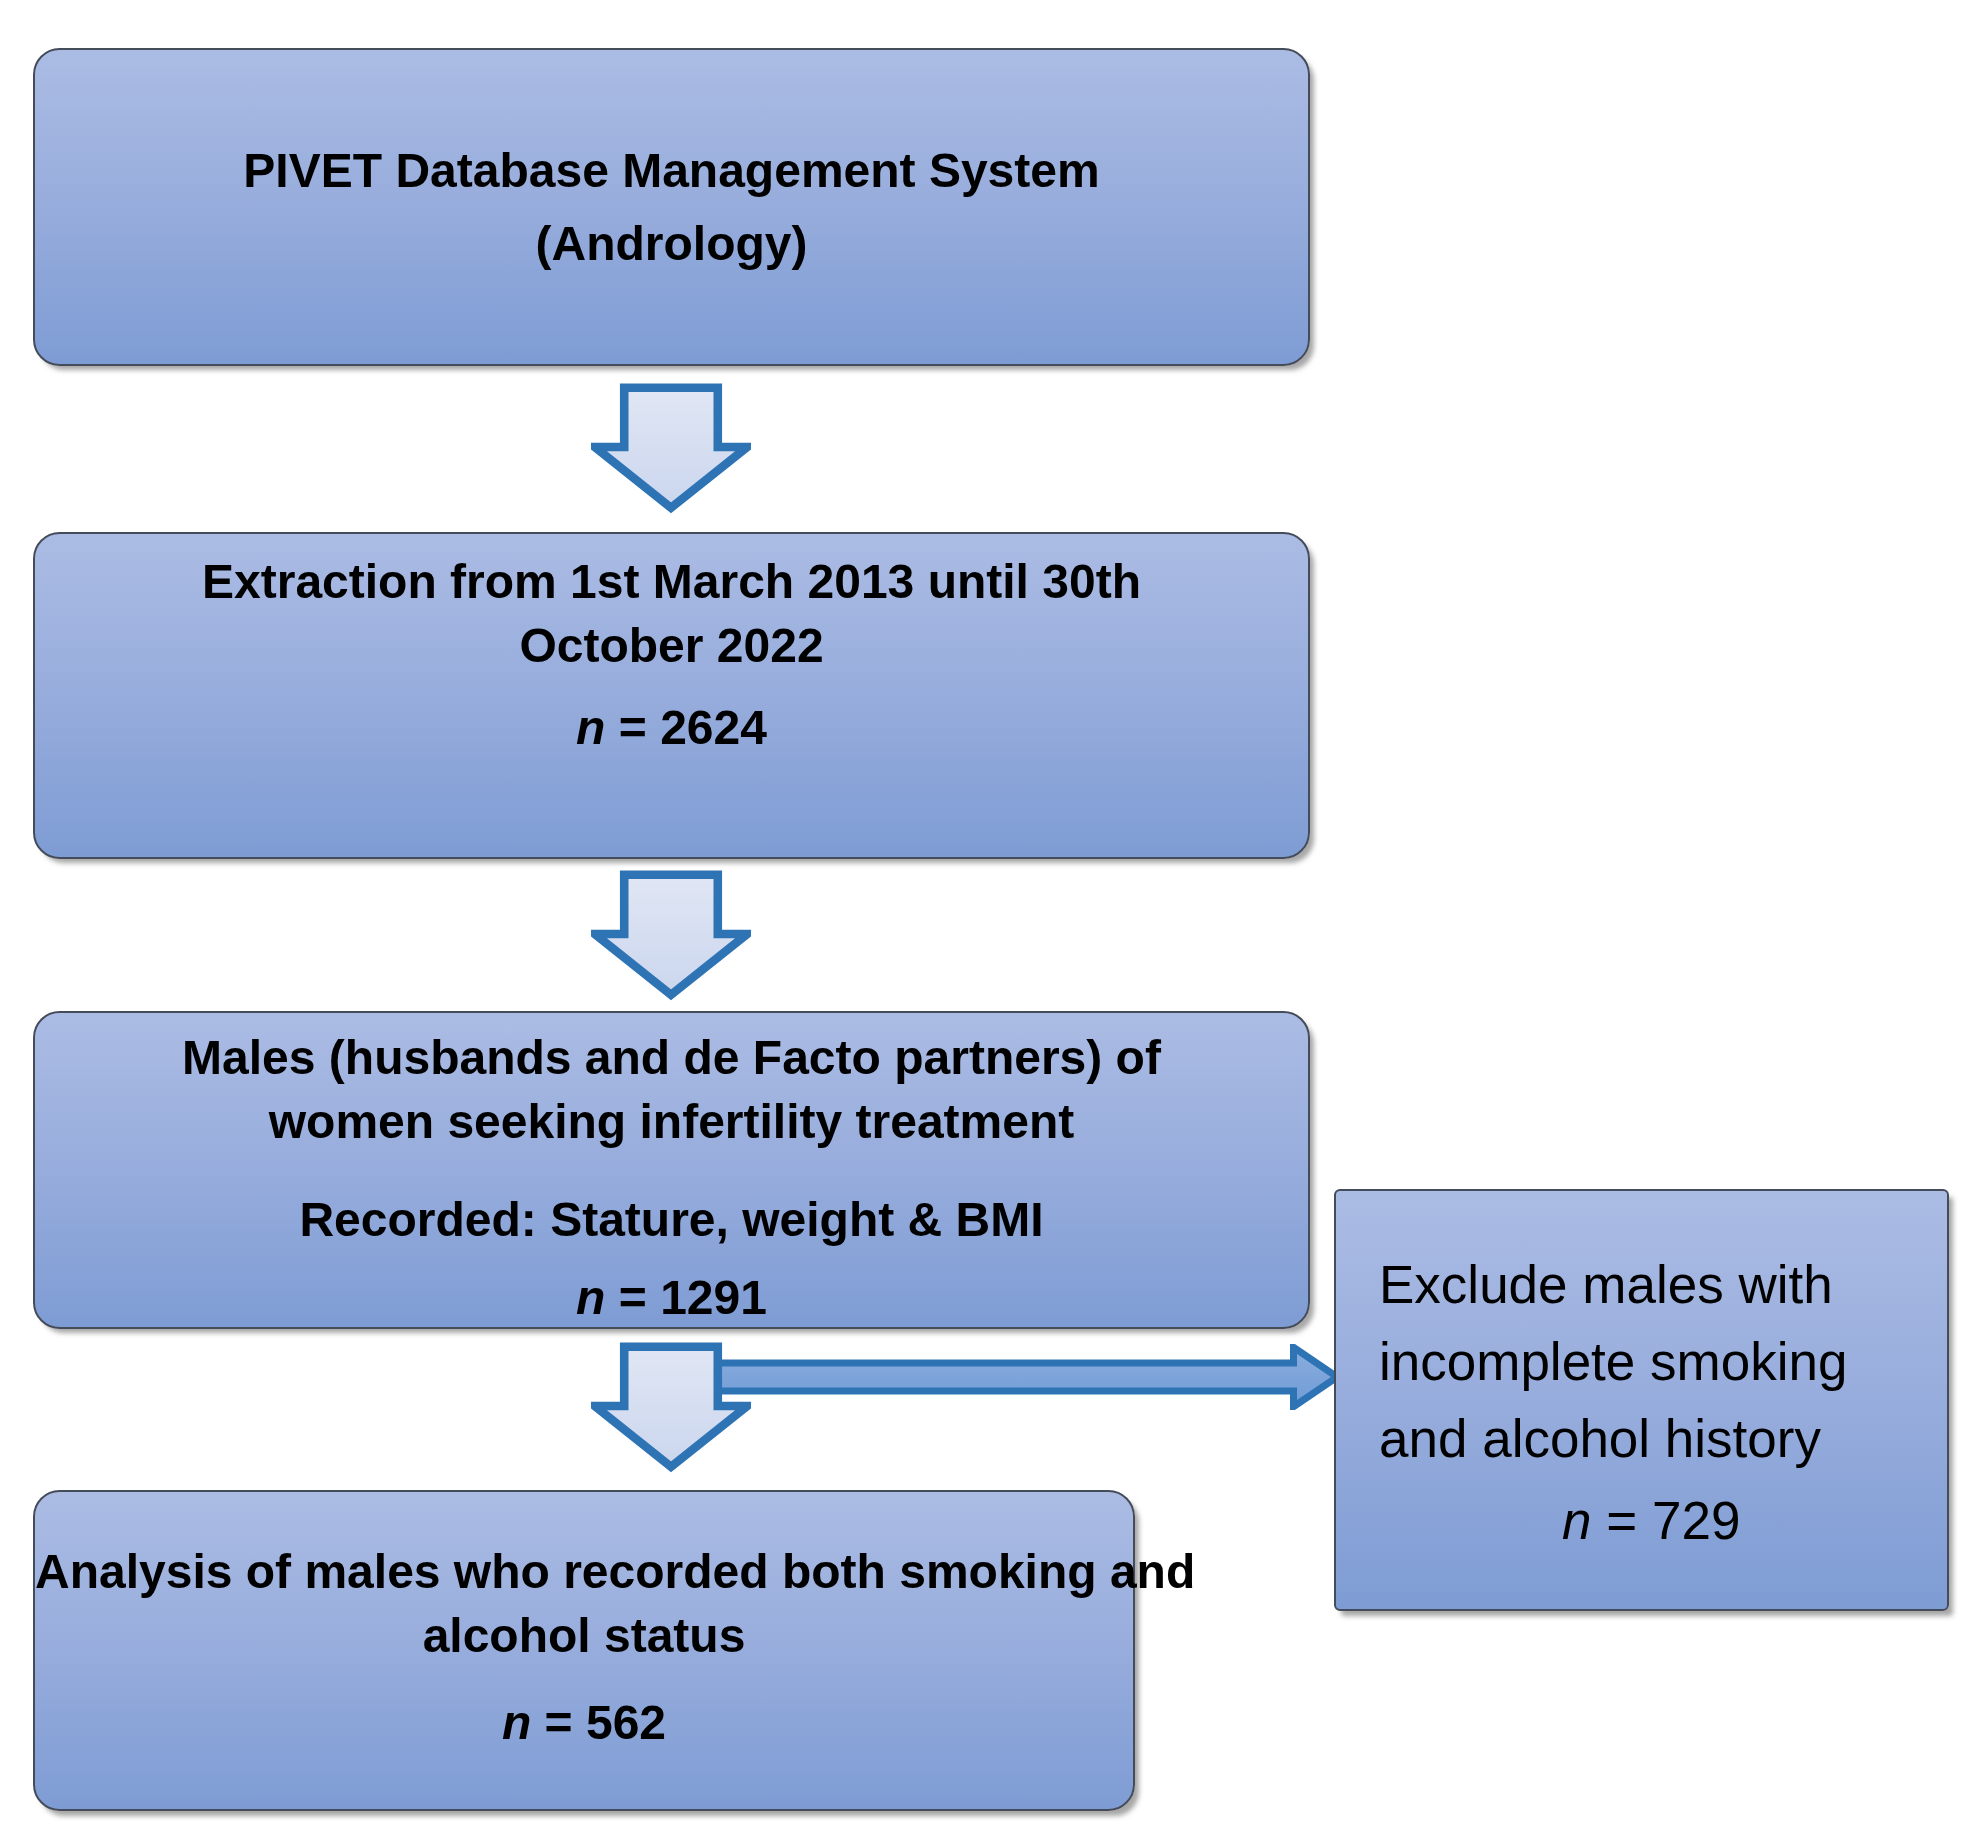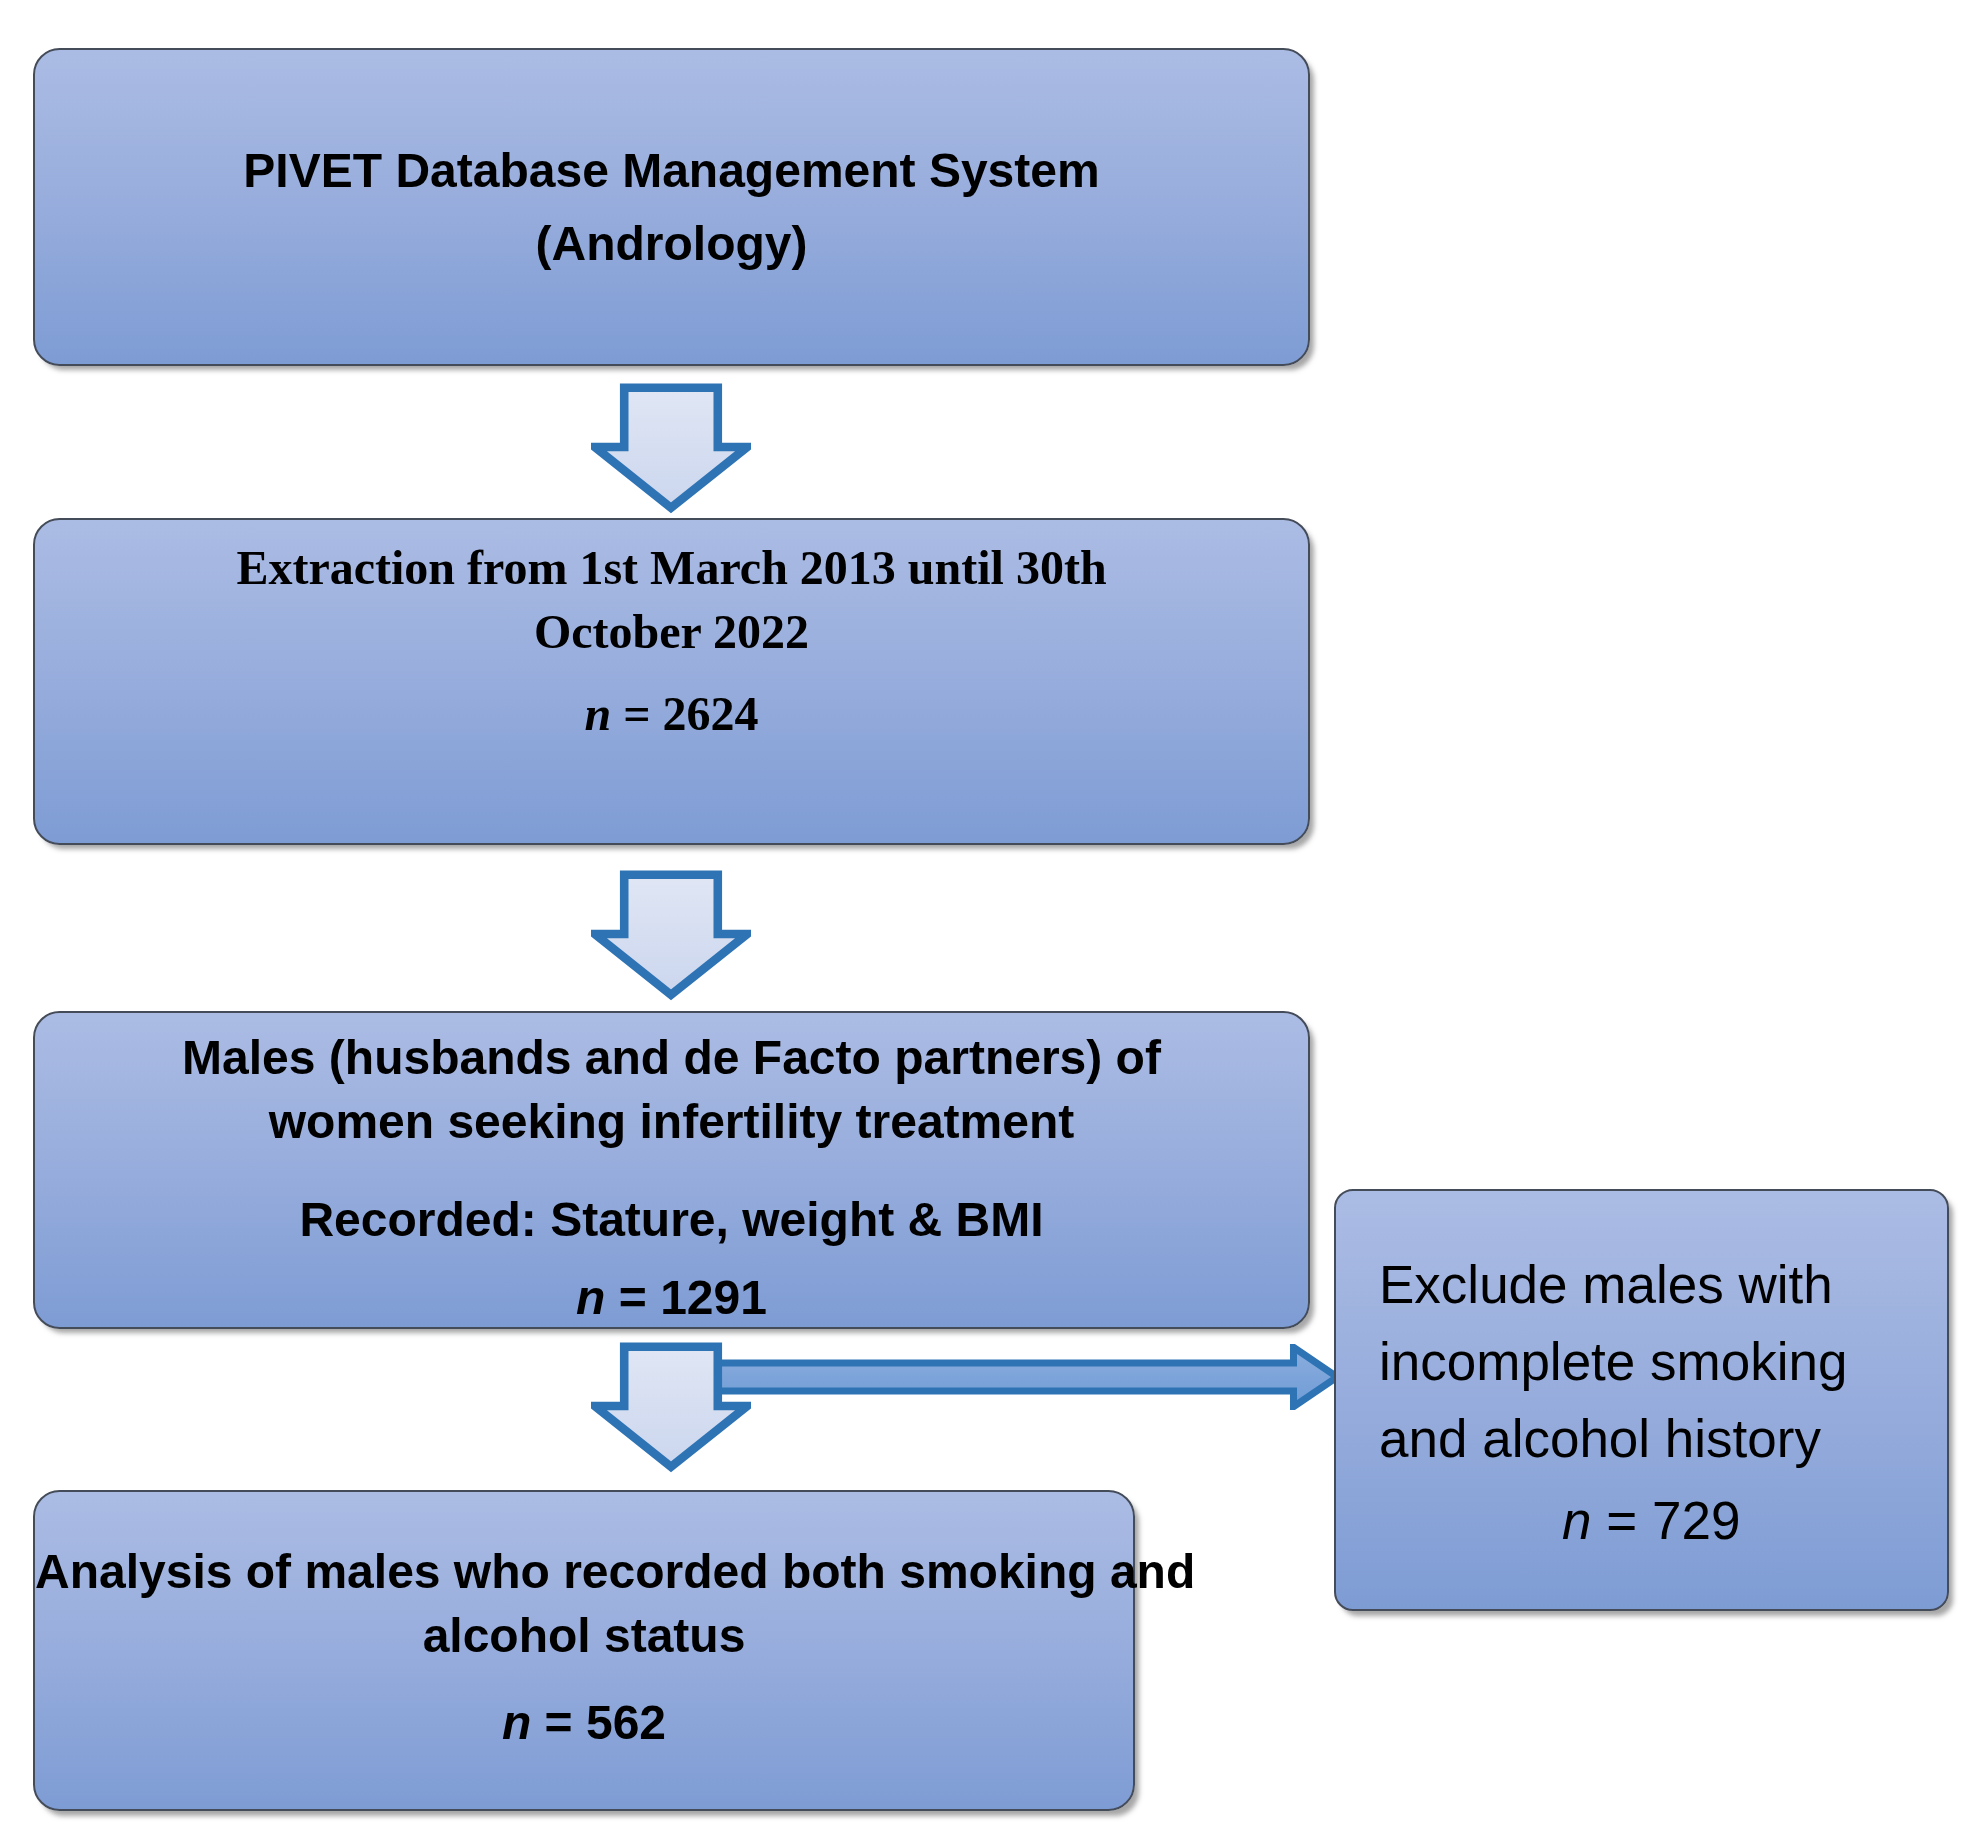--- a/index.html
+++ b/index.html
@@ -29,34 +29,34 @@
     font-size: 48px;
     line-height: 64px;
     font-weight: bold;
     white-space: nowrap;
   }
   .nitalic { font-style: italic; }
 
   
   #box-pivet    { left: 33px;  top: 48px;   width: 1277px; height: 318px;
                   display: flex; flex-direction: column; justify-content: center; gap: 9px; }
-  #box-extract  { left: 33px;  top: 518px;  width: 1277px; height: 327px; padding-top: 15.6px; font-family: Liberation Serif, serif; }
+  #box-extract  { left: 33px;  top: 532px;  width: 1277px; height: 327px; padding-top: 15.6px; }
   #box-males    { left: 33px;  top: 1011px; width: 1277px; height: 318px; padding-top: 12.5px; }
   #box-analysis { left: 33px;  top: 1490px; width: 1102px; height: 321px; padding-top: 48px; }
 
   #box-extract .gap-para  { margin-top: 28px; }
   #box-extract .gap-n     { margin-top: 18px; }
   #box-males .gap-para    { margin-top: 34px; }
   #box-males .gap-n       { margin-top: 14px; }
   #box-analysis .gap-n    { margin-top: 23px; }
 
   
   #box-exclude {
     left: 1334px; top: 1189px; width: 615px; height: 422px;
-    border-radius: 19px;
+    border-radius: 6px;
     padding: 55px 23.5px 0 43px;
     text-align: left;
   }
   #box-exclude .line {
     font-weight: normal;
     font-size: 53px;
     line-height: 77px;
   }
   #box-exclude .nline {
     margin-top: 4.7px;

